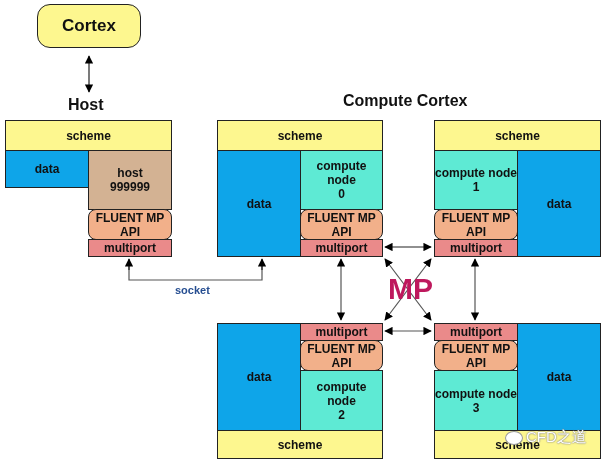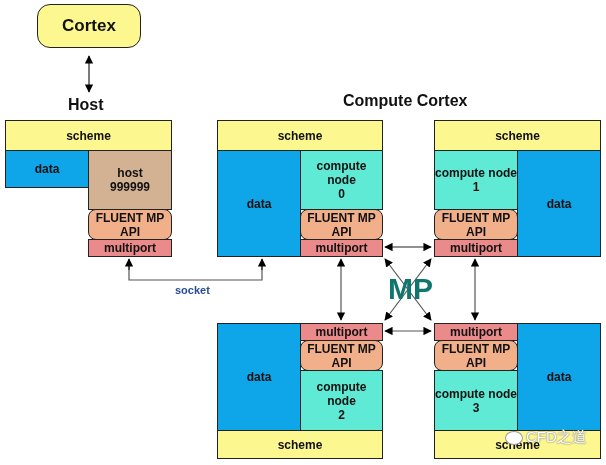--- a/index.html
+++ b/index.html
@@ -8,21 +8,21 @@
   .cell{position:absolute;box-sizing:border-box;border:1.5px solid #222;display:flex;align-items:center;justify-content:center;text-align:center;font-weight:bold;color:#111;font-size:12px;line-height:14px;}
   .yellow{background:#fdf78f;}
   .blue{background:#0ea5e9;}
   .green{background:#5eead4;}
   .orange{background:#f2b08a;border-radius:8px;}
   .red{background:#ea8a8a;}
   .tan{background:#d3b293;}
   .title{position:absolute;font-weight:bold;color:#111;font-size:16px;}
   #cortex{font-size:17px;}
   svg{position:absolute;left:0;top:0;}
-  .mp{position:absolute;font-weight:bold;color:#0f766e;font-size:30px;}
+  .mp{position:absolute;font-weight:bold;color:#be185d;font-size:30px;}
   .socket{position:absolute;font-weight:bold;color:#264e91;font-size:11px;}
   .wm{position:absolute;color:#fff;font-size:15px;text-shadow:0 0 2px #888,0 0 1px #666;display:flex;align-items:center;gap:3px;}
   .wm .ico{width:18px;height:14px;border-radius:50%;background:#fff;border:1px solid #999;box-sizing:border-box;}
 </style>
 </head>
 <body>
 
 <svg width="606" height="465">
   <defs>
     <marker id="ah" viewBox="0 0 10 10" refX="9" refY="5" markerWidth="7" markerHeight="7" orient="auto-start-reverse">

